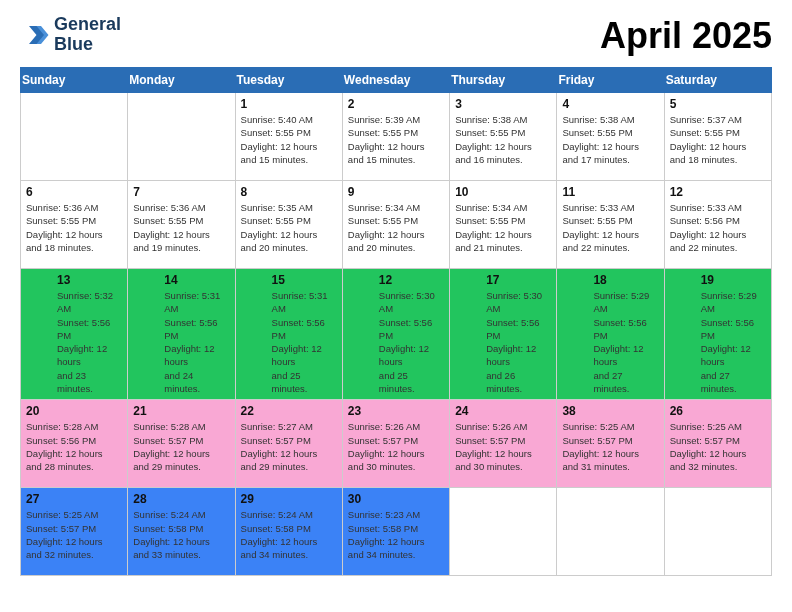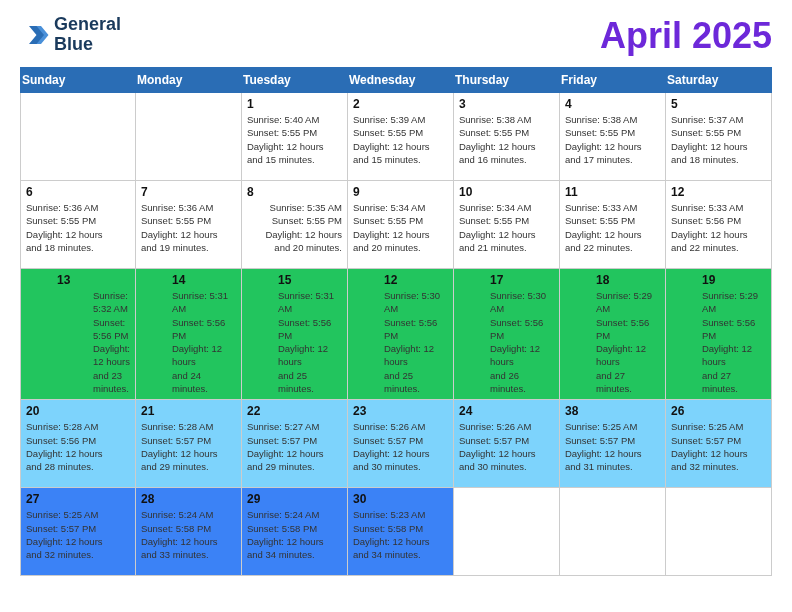--- a/index.html
+++ b/index.html
@@ -36,21 +36,21 @@
     .logo-icon {
       width: 30px;
       height: 30px;
     }
     .title-block {
       text-align: right;
     }
     .month-title {
       font-size: 36px;
       font-weight: bold;
-      color: #6d28d9;
+      color: #000000;
     }
     .subtitle {
       font-size: 15px;
       color: #333;
     }
     .calendar {
       width: 100%;
       border-collapse: collapse;
       font-size: 11px;
     }
@@ -89,21 +89,21 @@
       background: #fff !important;
     }
     .calendar tr:nth-child(2) td {
       background: #fff;
     }
     .calendar tr:nth-child(3) td {
       background: #22c55e;
       padding-left: 36px;
     }
     .calendar tr:nth-child(4) td {
-      background: #7dd3fc;
+      background: #f9a8d4;
     }
     .calendar tr:nth-child(5) td {
       background: #3b82f6;
     }
     .calendar tr:nth-child(6) td {
       background: #fff;
     }
     .calendar tr:nth-child(7) td {
       background: #f5f8fc;
     }
@@ -190,21 +190,21 @@
           </td>
           <td>
             <div class="day-num">7</div>
             <div class="day-info" style="white-space: pre-line;">Sunrise: 5:36 AM
 Sunset: 5:55 PM
 Daylight: 12 hours
 and 19 minutes.</div>
           </td>
           <td>
             <div class="day-num">8</div>
-            <div class="day-info" style="white-space: pre-line; text-align: right;">Sunrise: 5:35 AM
+            <div class="day-info" style="white-space: pre-line;">Sunrise: 5:35 AM
 Sunset: 5:55 PM
 Daylight: 12 hours
 and 20 minutes.</div>
           </td>
           <td>
             <div class="day-num">9</div>
             <div class="day-info" style="white-space: pre-line;">Sunrise: 5:34 AM
 Sunset: 5:55 PM
 Daylight: 12 hours
 and 20 minutes.</div>
@@ -227,21 +227,21 @@
             <div class="day-num">12</div>
             <div class="day-info" style="white-space: pre-line;">Sunrise: 5:33 AM
 Sunset: 5:56 PM
 Daylight: 12 hours
 and 22 minutes.</div>
           </td>
         </tr>
         <tr>
           <td>
             <div class="day-num">13</div>
-            <div class="day-info" style="white-space: pre-line; margin-left: 36px;">Sunrise: 5:32 AM
+            <div class="day-info" style="white-space: pre-line;">Sunrise: 5:32 AM
 Sunset: 5:56 PM
 Daylight: 12 hours
 and 23 minutes.</div>
           </td>
           <td>
             <div class="day-num">14</div>
             <div class="day-info" style="white-space: pre-line;">Sunrise: 5:31 AM
 Sunset: 5:56 PM
 Daylight: 12 hours
 and 24 minutes.</div>

